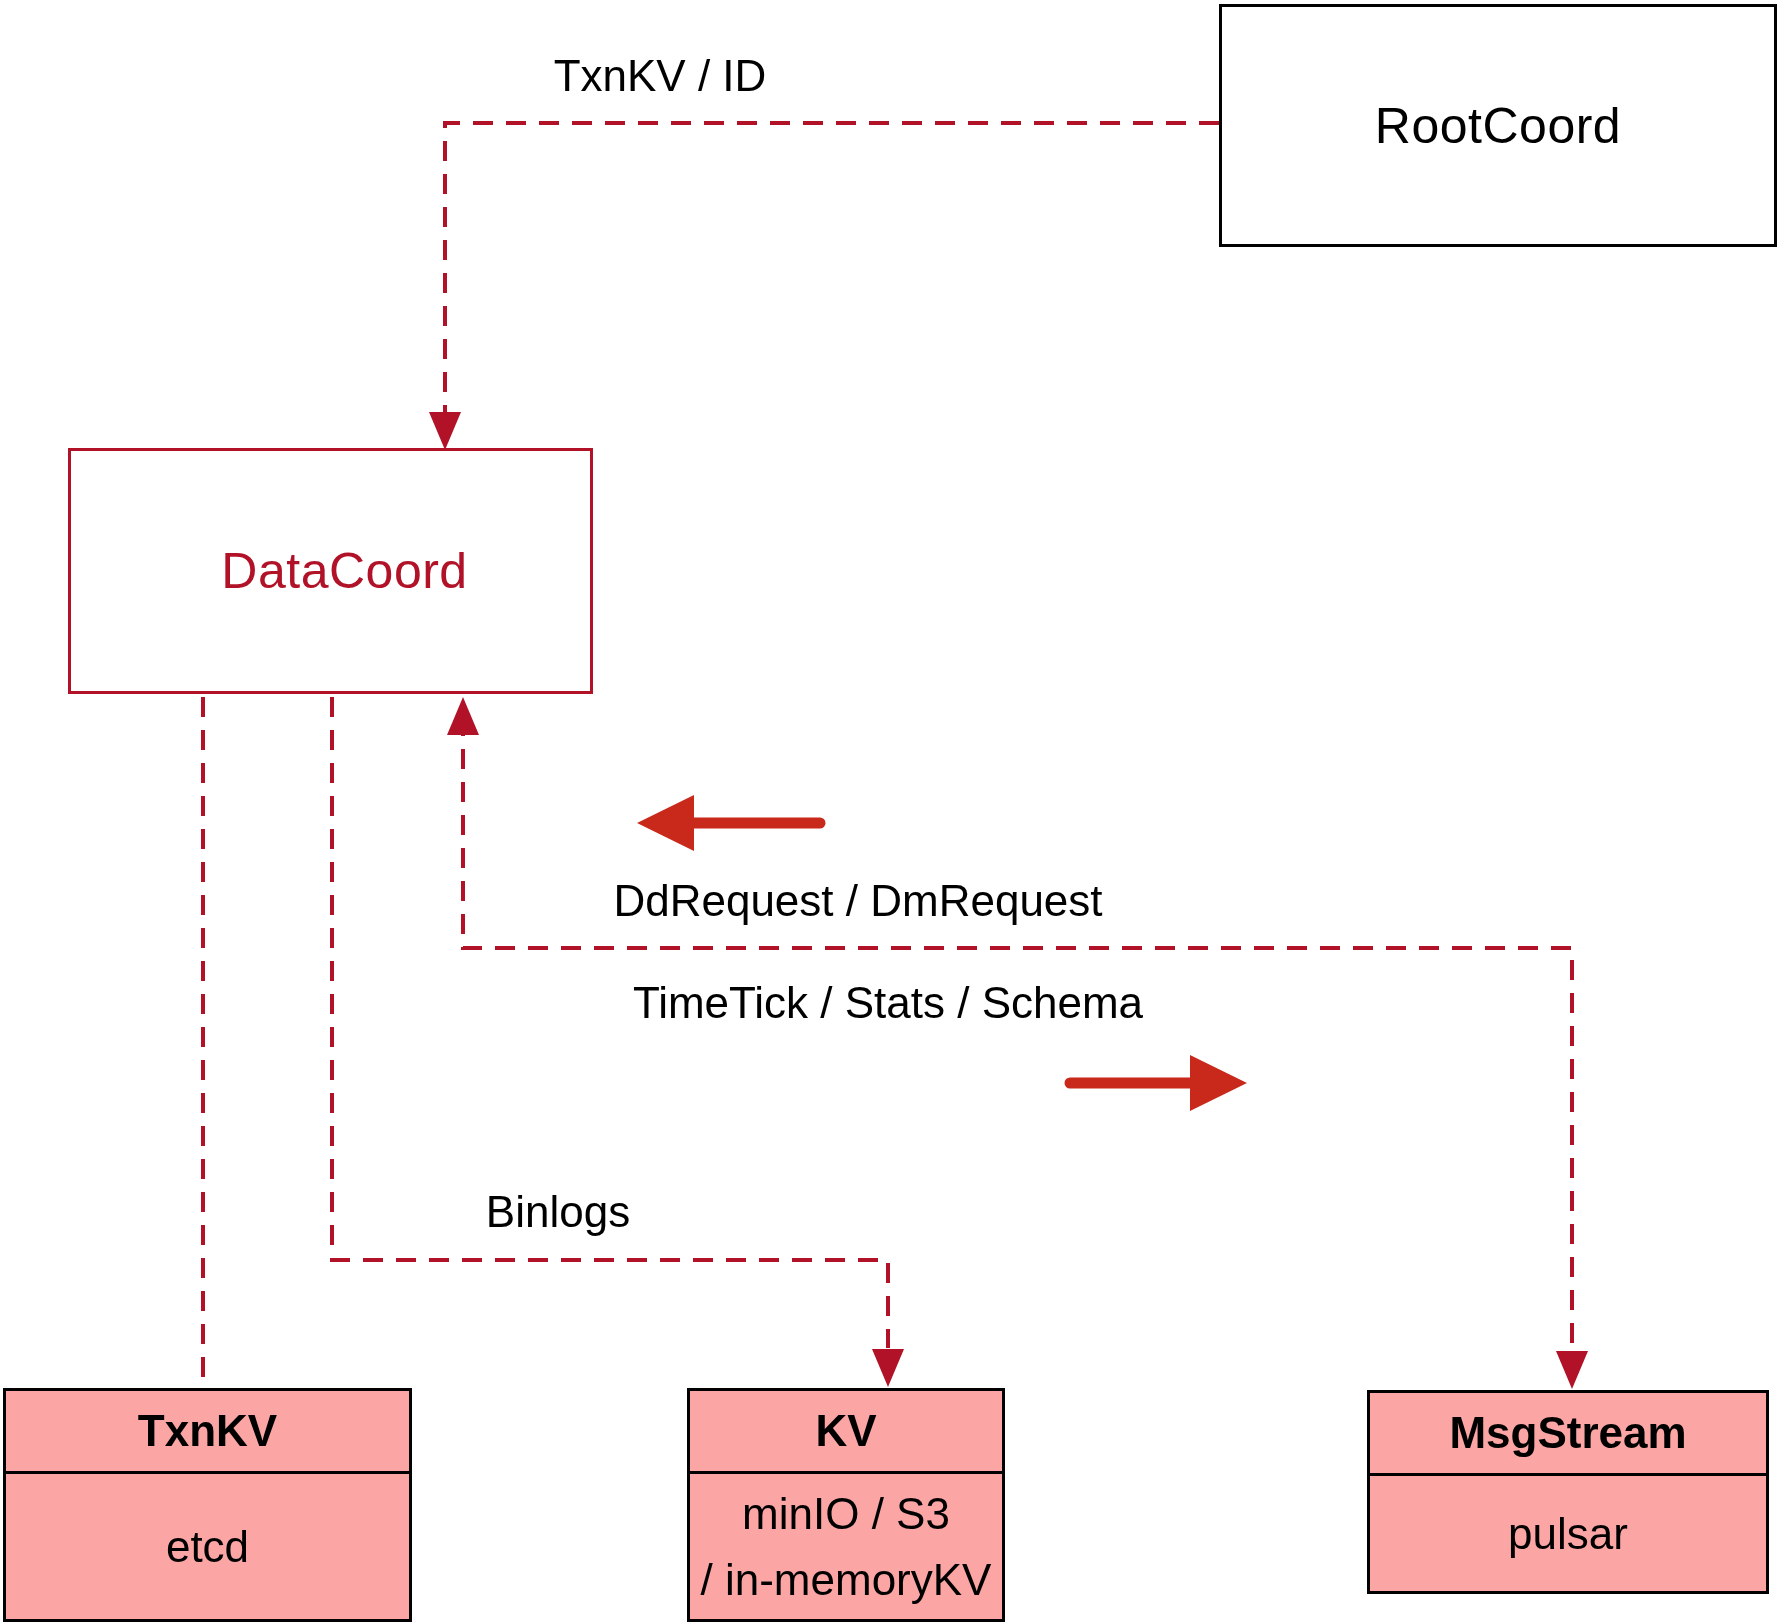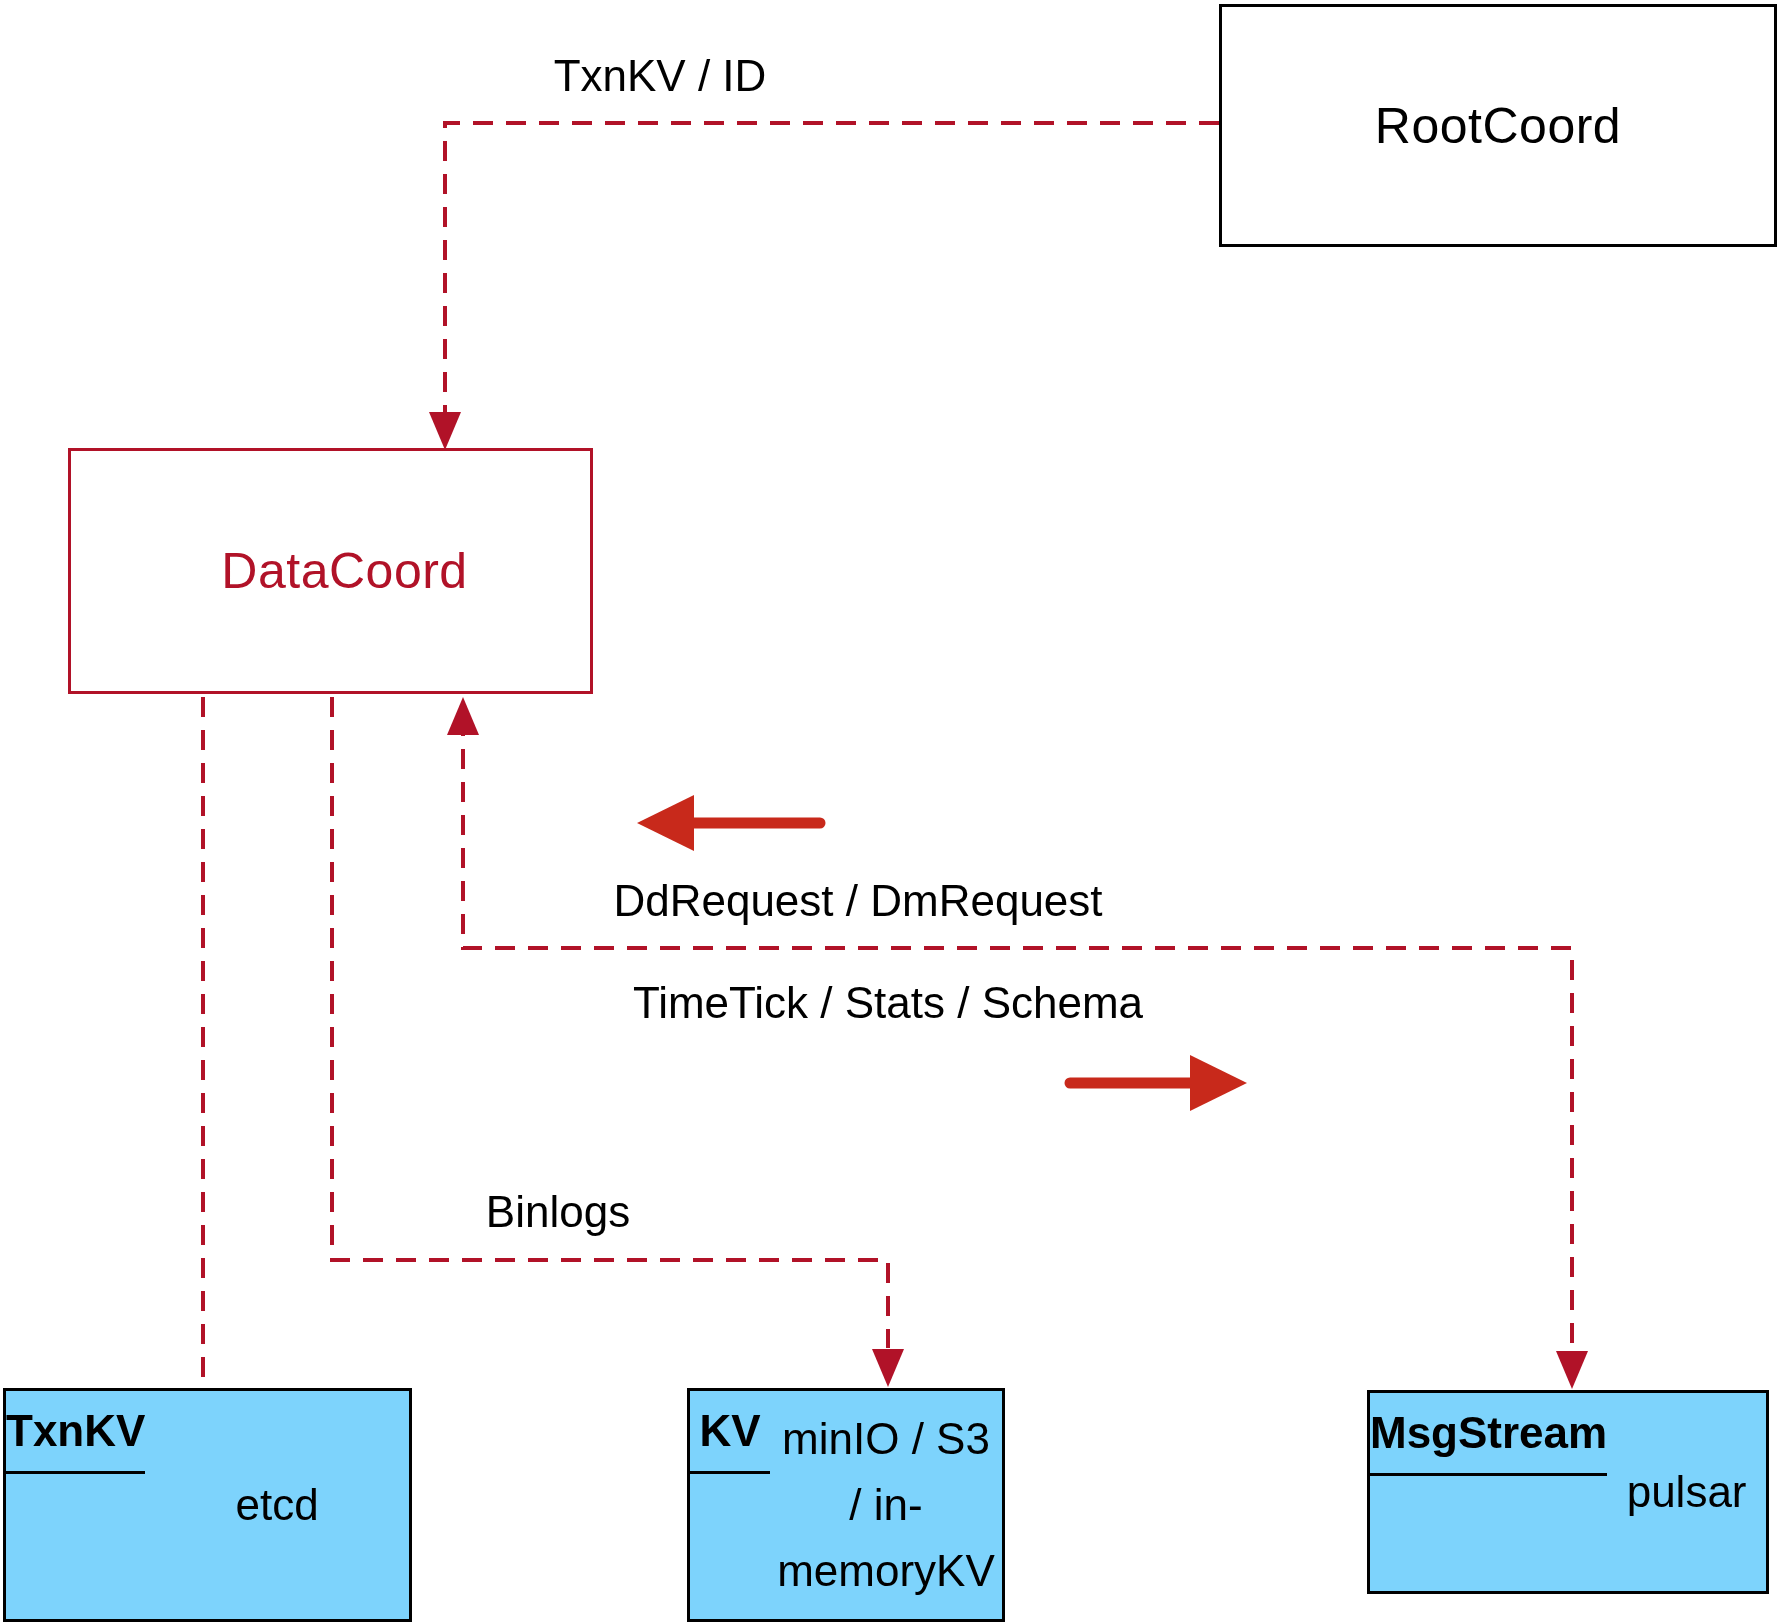--- a/index.html
+++ b/index.html
@@ -25,24 +25,24 @@
     display:flex;align-items:center;justify-content:center;
     z-index:2;
   }
   .node .title{
     font-size:50px;color:#000;letter-spacing:0.5px;white-space:nowrap;
   }
   .node.red{border-color:var(--crimson);padding-left:28px;}
   .node.red .title{color:var(--crimson);}
   .compartment{
     position:absolute;
-    background:#7dd3fc;
+    background:#fca5a5;
     border:3px solid var(--ink);
     box-sizing:border-box;
-    display:flex;flex-direction:row;
+    display:flex;flex-direction:column;
     z-index:2;
   }
   .compartment .head{
     height:80px;flex:0 0 80px;
     border-bottom:3px solid var(--ink);
     display:flex;align-items:center;justify-content:center;
     font-weight:bold;font-size:44px;color:#000;
   }
   .compartment .bodycell{
     flex:1 1 auto;

